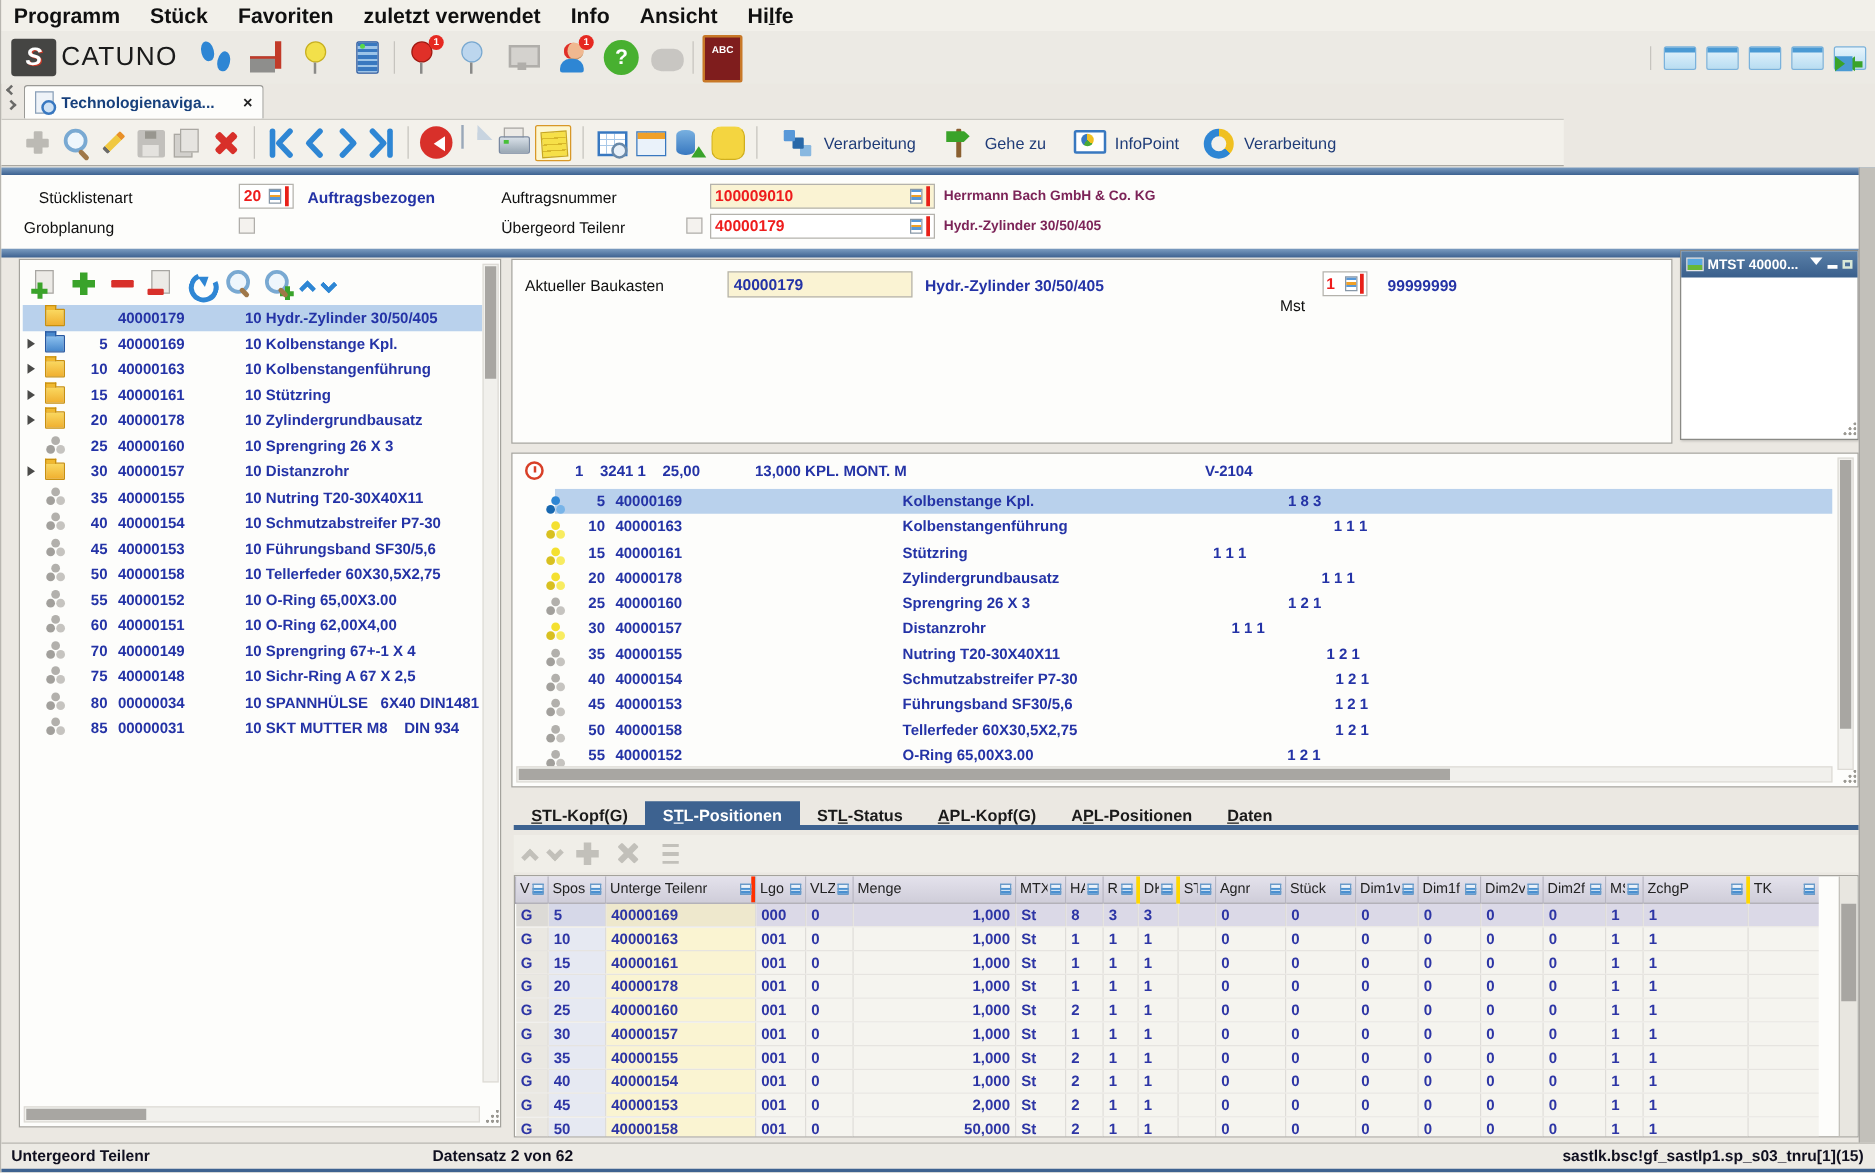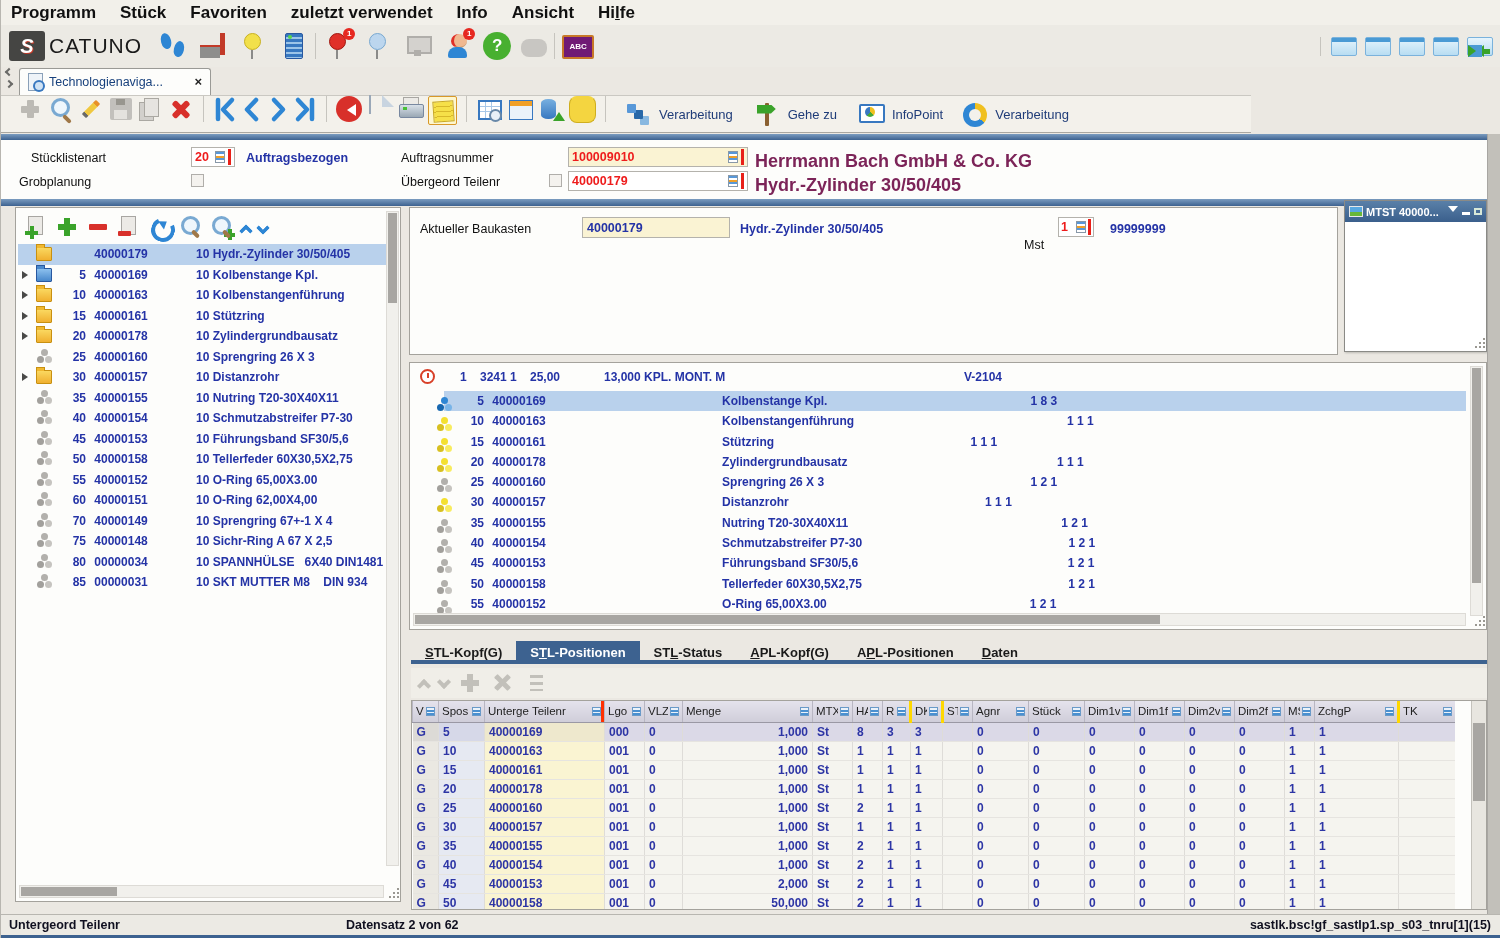--- a/index.html
+++ b/index.html
@@ -39,42 +39,42 @@
 .i-server::after{content:"";position:absolute;left:10px;top:4px;width:4px;height:4px;background:#58d848;border-radius:50%}
 .i-monitor::before{content:"";position:absolute;left:4px;top:5px;width:21px;height:14px;background:#d4d2ce;border:2px solid #b0aeaa}
 .i-monitor::after{content:"";position:absolute;left:11px;top:19px;width:7px;height:6px;background:#b0aeaa}
 .i-support::before{content:"";position:absolute;left:8px;top:3px;width:13px;height:13px;background:#f0b890;border-radius:50%;border-left:3px solid #e03028;border-bottom:1px solid #c89060}
 .i-support::after{content:"";position:absolute;left:5px;top:16px;width:19px;height:11px;background:#2e86d4;border-radius:8px 8px 2px 2px}
 .i-help{width:28px;height:28px;background:#48b030;border-radius:50%;color:#fff;font-size:17px;font-weight:700;text-align:center;line-height:28px}
 .i-bubble{width:26px;height:18px;border-radius:8px;margin-top:4px}
 .i-bubble::after{content:"";position:absolute;left:5px;bottom:-5px;border:5px solid transparent;border-top-color:inherit}
 .i-bubble-grey{background:#c8c6c2;border-top-color:#c8c6c2}
 .i-bubble-yellow{background:#f4d540;border:1px solid #cfae1e;border-top-color:#f4d540}
-.i-abc{width:32px;height:24px;background:#701a75;border:2px solid #c87828;border-radius:2px;color:#fff;font-size:8px;font-weight:700;text-align:center;line-height:20px;margin-top:2px}
+.i-abc{width:32px;height:38px;background:#7f1d1d;border:2px solid #c87828;border-radius:2px;color:#fff;font-size:8px;font-weight:700;text-align:center;line-height:20px;margin-top:2px}
 .i-window{width:26px;height:19px;background:linear-gradient(#e6f4fc,#b8ddf2);border:1px solid #7ab2dc;border-radius:2px;position:relative}
 .i-window::before{content:"";position:absolute;left:0;top:0;right:0;height:4px;background:#4a9ad4}
 .i-winarrows::after{content:"";position:absolute;left:2px;top:7px;width:0;height:0;border:6px solid transparent;border-right:8px solid #3aa32a}
 .i-winarrows::before{content:"";position:absolute;right:-3px;top:7px;width:0;height:0;border:6px solid transparent;border-left:8px solid #3aa32a;z-index:2}
 .winarrow-bar{position:absolute;left:8px;top:11px;width:14px;height:5px;background:#3aa32a;z-index:1}
 .tb-right{margin-left:auto;display:flex;align-items:center;gap:8px;border-left:1px solid #c6c4be;padding-left:10px}
 
 
 .tabrow{position:absolute;left:0;top:67px;width:1500px;height:28px}
 .tabscroll{position:absolute;left:2px;top:2px;width:12px;height:24px;display:flex;flex-direction:column;gap:6px;align-items:center}
 .chevl,.chevr{width:6px;height:6px;border-left:2px solid #6a6a68;border-bottom:2px solid #6a6a68;display:inline-block}
 .chevl{transform:rotate(45deg)}
 .chevr{transform:rotate(225deg)}
 .doc-tab{position:absolute;left:18px;bottom:0;width:192px;height:27px;background:#fdfdfb;border:1px solid #9a9a96;border-bottom:none;border-radius:3px 3px 0 0;display:flex;align-items:center;padding:0 8px;gap:6px}
 .i-docgear{width:15px;height:18px;background:#eef3f8;border:1px solid #8aa0b8;position:relative}
 .i-docgear::after{content:"";position:absolute;right:-3px;bottom:-2px;width:8px;height:8px;border:2px solid #3878c0;border-radius:50%;background:#cfe2f4}
-.doc-tab-title{font-size:12.5px;font-weight:400;color:#17407c;white-space:nowrap;overflow:hidden}
+.doc-tab-title{font-size:12.5px;font-weight:700;color:#17407c;white-space:nowrap;overflow:hidden}
 .tab-close{font-size:13px;font-weight:700;color:#222;margin-left:auto;line-height:12px}
 
 
-.toolbar2{position:absolute;left:0;top:95px;width:1250px;height:38px;background:#f3f1eb;border-top:1px solid #cac8c2;border-bottom:1px solid #a9a7a1;display:flex;padding:0 14px}
+.toolbar2{position:absolute;left:0;top:95px;width:1250px;height:38px;background:#f3f1eb;border-top:1px solid #cac8c2;border-bottom:1px solid #a9a7a1;display:flex;align-items:center;padding:0 14px}
 .ic2{position:relative;display:inline-block;width:27px;height:27px;flex:0 0 auto;margin:0 2px}
 .cross-g::before,.cross-g::after,.cross-c::before,.cross-c::after{content:"";position:absolute;background:#bcbab4;border-radius:1px}
 .cross-c::before{left:4px;top:10px;width:18px;height:7px}
 .cross-c::after{left:10px;top:4px;width:7px;height:18px}
 .i-search::before{content:"";position:absolute;left:3px;top:2px;width:13px;height:13px;border:3px solid #79a9d2;border-radius:50%;background:#eef6fc}
 .i-search::after{content:"";position:absolute;right:3px;bottom:2px;width:10px;height:4px;background:#a07848;transform:rotate(45deg);border-radius:2px}
 .i-pencil::before{content:"";position:absolute;left:2px;top:10px;width:20px;height:6px;background:linear-gradient(90deg,#6a6a68 0 3px,#f0c840 3px 16px,#e89028 16px);transform:rotate(-45deg);border-radius:1px}
 .i-floppy{background:#c2c0bc;border-radius:2px;width:22px;height:22px;margin-top:2px}
 .i-floppy::before{content:"";position:absolute;left:6px;top:1px;width:9px;height:6px;background:#98968f}
 .i-floppy::after{content:"";position:absolute;left:4px;bottom:1px;width:13px;height:9px;background:#e4e2de}
@@ -111,21 +111,21 @@
 
 .sepbar{position:absolute;left:0;width:1500px;background:linear-gradient(#7b9cc0,#3d6290)}
 .s1{top:134px;height:6px}
 .s2{top:199px;height:7px}
 
 
 .formarea{position:absolute;left:0;top:140px;width:1500px;height:59px;background:#fdfdfb}
 .flabel{position:absolute;font-size:12.5px;color:#101010;white-space:nowrap}
 .fval-red{color:#ee1c1c;font-size:12.5px;font-weight:700}
 .fval-navy{color:#2433a6;font-size:12.5px;font-weight:700;white-space:nowrap}
-.fval-maroon{color:#7c2458;font-size:18px;font-weight:700;white-space:nowrap}
+.fval-maroon{color:#7c2458;font-size:11px;font-weight:700;white-space:nowrap}
 .field{position:absolute;height:20px;background:#fff;border:1px solid #b4b2ac;display:flex;align-items:center;padding:0 3px;gap:3px}
 .field.cream{background:#faf3d3}
 .gridic{width:10px;height:12px;border:1px solid #8898a8;background:linear-gradient(#5898d8 0 2px,#fff 2px 4px,#f0a028 4px 6px,#5898d8 6px 8px,#fff 8px 10px);margin-left:auto}
 .redbar{width:3px;height:16px;background:#e82018}
 .cb{position:absolute;width:13px;height:13px;background:#f4f2ee;border:1px solid #b0aeaa}
 
 
 .panel{position:absolute;background:#fdfdfb;border:1px solid #a4a29c}
 .tree-panel{left:14px;top:207px;width:386px;height:695px}
 .tree-toolbar{position:absolute;left:4px;top:4px;height:30px;display:flex;align-items:center;gap:7px;padding-left:4px}

